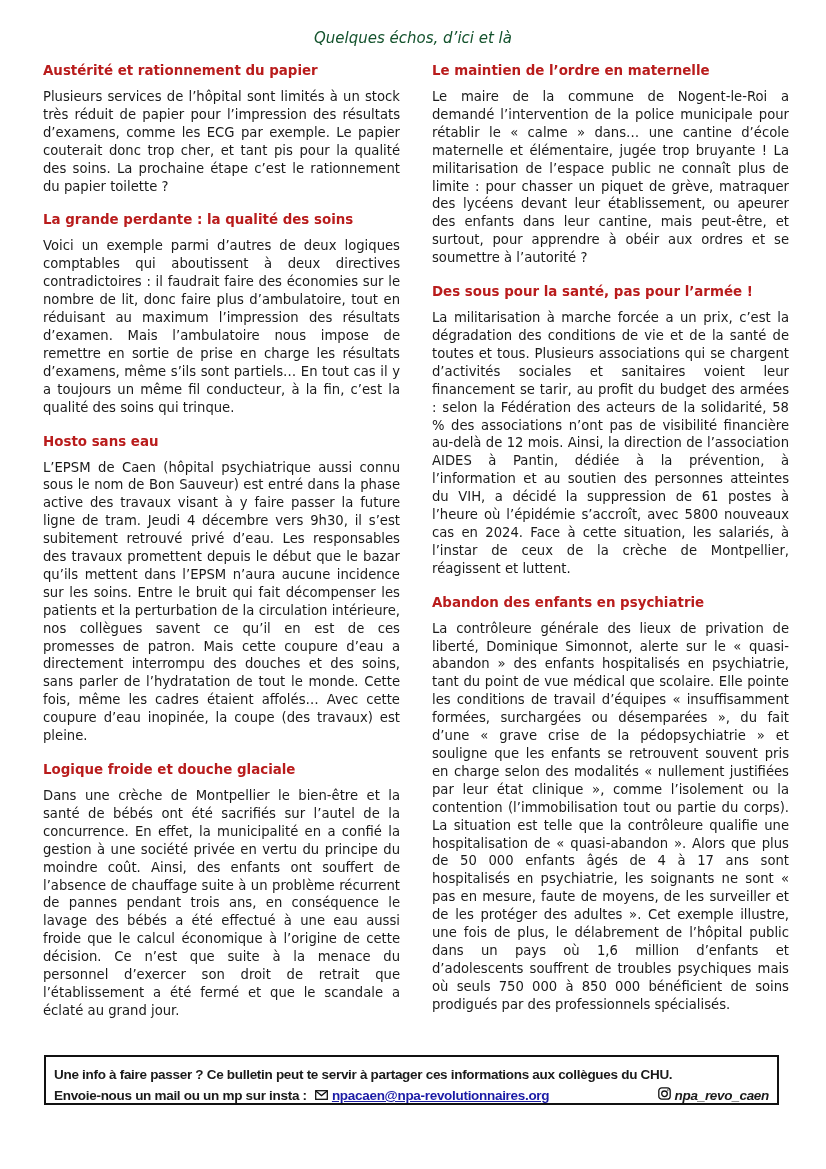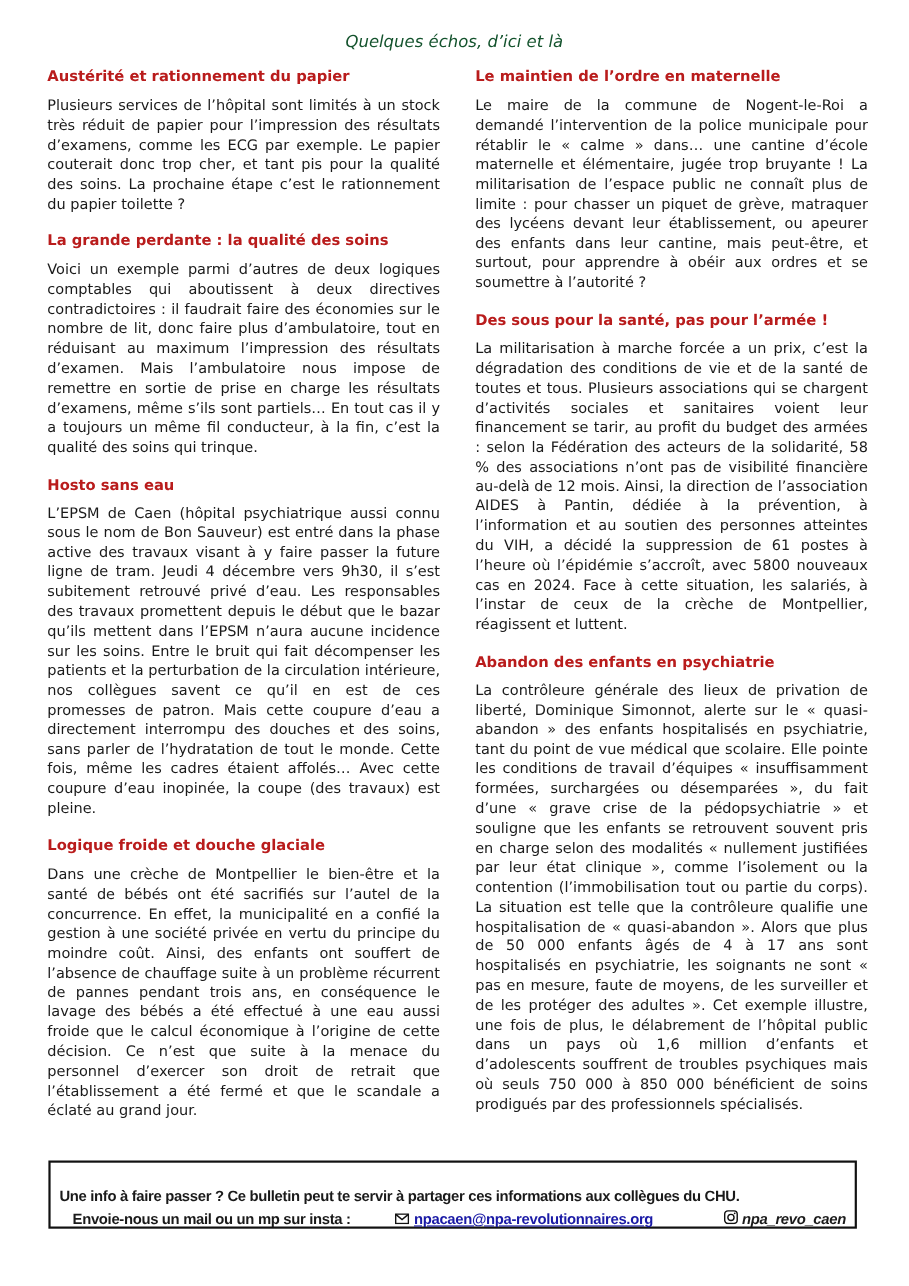--- a/index.html
+++ b/index.html
@@ -7,27 +7,27 @@
          font-family:"DejaVu Sans", sans-serif; }
   .title { position:absolute; top:29px; left:0; width:826px; text-align:center;
            font-style:italic; font-size:15px; color:#14532d; }
   .col { position:absolute; top:62px; width:357px; }
   .col.left { left:43px; }
   .col.right { left:432px; }
   .section { margin-bottom:0; }
   .section h2 { font-size:13.4px; font-weight:bold; margin:0 0 9px 0; line-height:17px; color:#b91c1c; }
   .section p { font-size:13.2px; line-height:17.9px; margin:0 0 16px 0; text-align:justify;
                text-align-last:left; hyphens:none; }
-  .footer { position:absolute; left:44px; top:1055px; width:735px; height:62px;
-            border:2px solid #111; box-sizing:border-box; padding:20px 8px 0 8px;
+  .footer { position:absolute; left:44px; top:1055px; width:735px; height:50px;
+            border:2px solid #111; box-sizing:border-box; padding:7px 8px 0 8px;
             font-family:"Liberation Sans", sans-serif; font-weight:bold; font-size:13.5px;
             line-height:21px; letter-spacing:-0.3px; transform-origin:left top; }
-  .footer .row2 { display:flex; align-items:center;margin-left:12px; }
+  .footer .row2 { display:flex; align-items:center; }
   .footer .cta2 { width:262px; }
-  .footer .mail { display:flex; align-items:center; width:318px;justify-content:center; }
+  .footer .mail { display:flex; align-items:center; width:318px; }
   .footer .mail a { color:#1a1aa6; text-decoration:underline; }
   .footer .insta { display:flex; align-items:flex-start; margin-left:26px;font-style:italic; }
   .icon { display:inline-block; margin-right:4px; }
 </style>
 </head>
 <body>
 
 <div class="title">Quelques échos, d’ici et là</div>
 
 <div class="col left">

